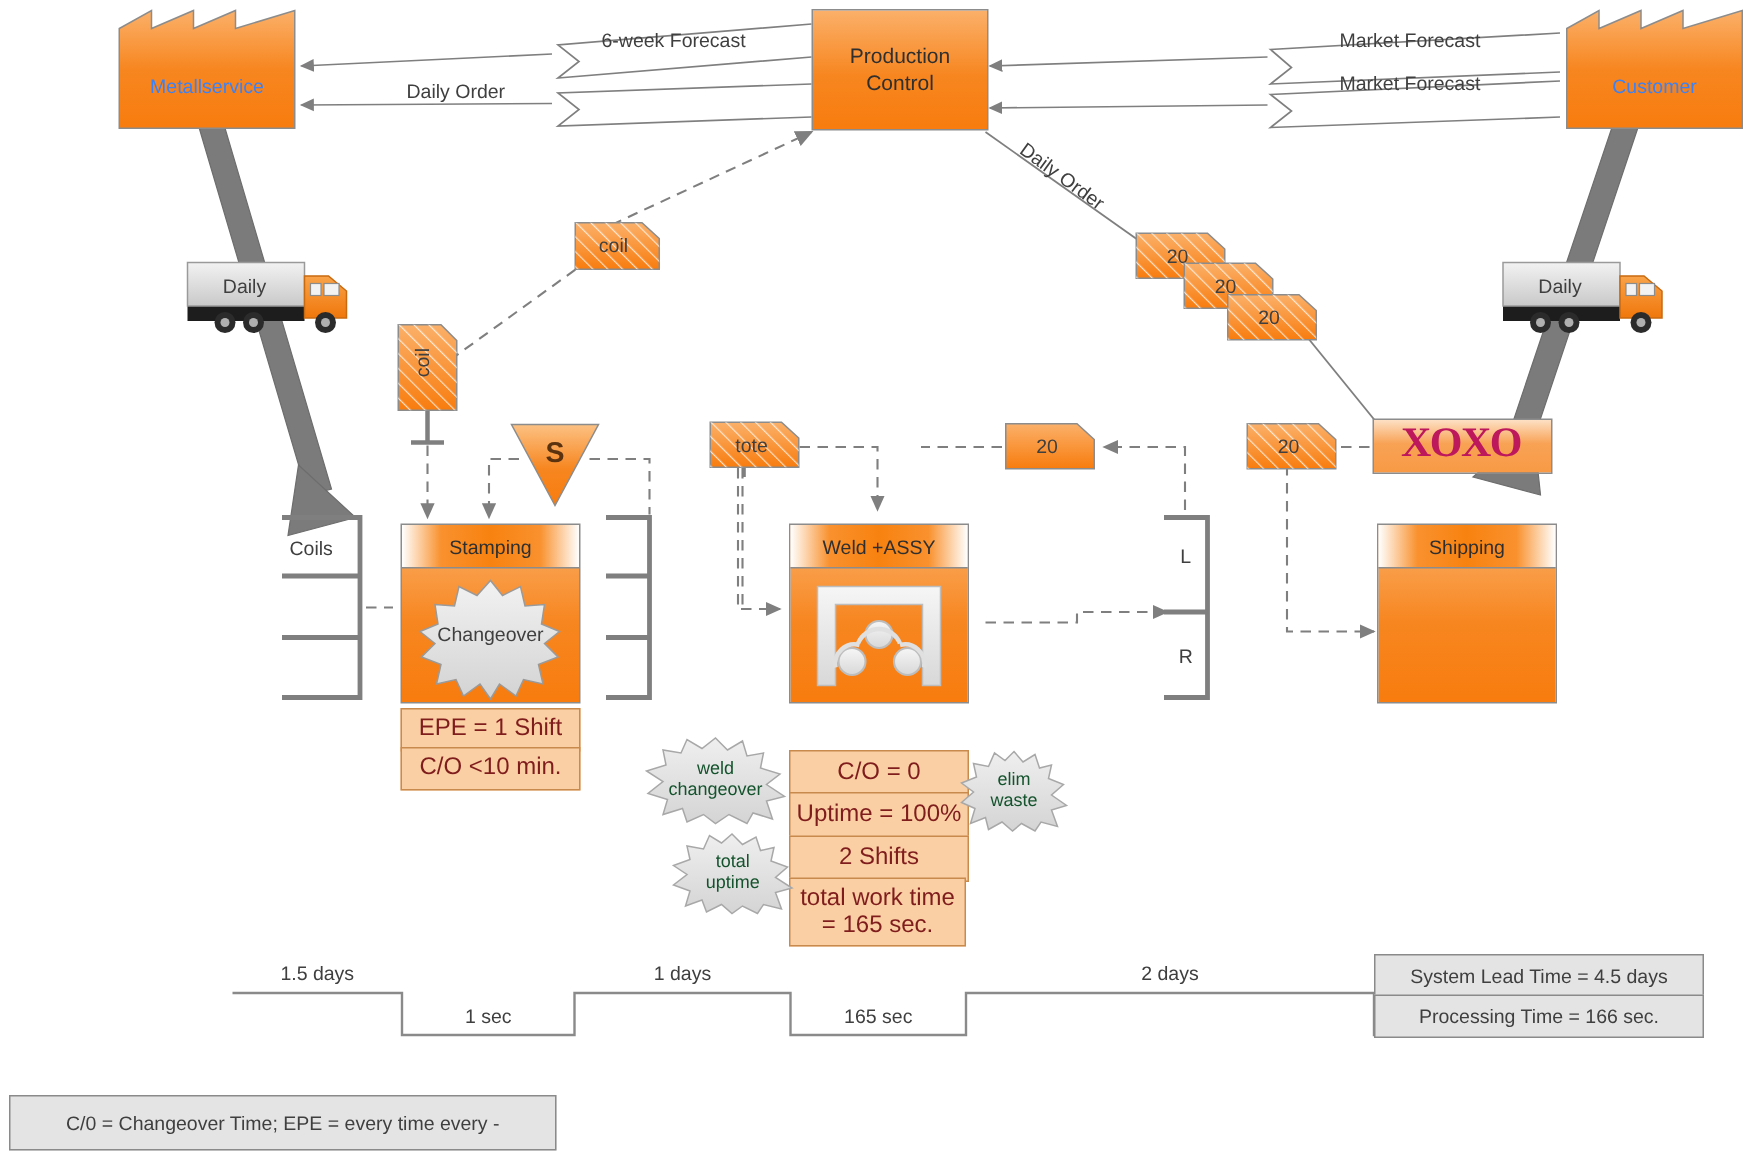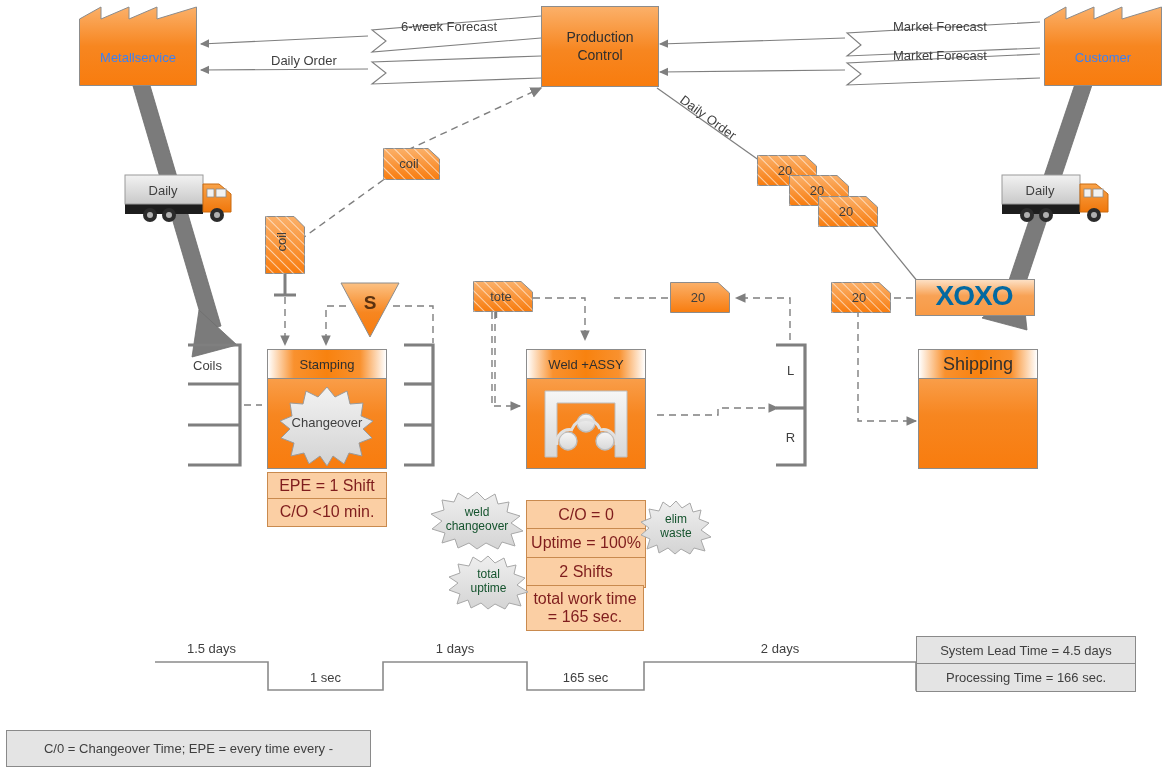--- a/index.html
+++ b/index.html
@@ -444,28 +444,28 @@
       <span>elim</span><br>
       <span>waste</span>
     </div>
   </div>
 
   <div class="abs" style="left:915px;top:279px;width:118px;height:35px;z-index:5;">
     <div class="abs" style="left:0;top:0;width:118px;height:35px;
         background:linear-gradient(to bottom,#fde0c4 0%,#f8a255 45%,#f89a45 100%);
         border:1px solid #8c8c8c;"></div>
     <div class="abs" style="left:0;top:2px;width:118px;text-align:center;font-size:28px;
-        font-weight:bold;color:#0369a1;letter-spacing:-1px;line-height:1.05;">XOXO</div>
+        font-weight:bold;color:#be185d;letter-spacing:-1px;line-height:1.05;font-family:Liberation Serif, serif;">XOXO</div>
   </div>
 
   <div class="abs" style="left:918px;top:349px;width:118px;height:118px;border:1px solid #8c8c8c;
        background:linear-gradient(to bottom,#fbb069 0%,#f78620 55%,#f87c0e 100%);">
     <div class="head" style="height:28px;border-bottom:1px solid #8c8c8c;
         background:linear-gradient(to right,#ffffff 0%,#f9912e 22%,#f8820f 50%,#f9912e 78%,#ffffff 100%);
-        display:flex;align-items:center;justify-content:center;font-size:18px;color:#2f2f2f;">Shipping</div>
+        display:flex;align-items:center;justify-content:center;font-size:13px;color:#2f2f2f;">Shipping</div>
   </div>
 
   <div class="tl" style="left:155px;top:641px;width:113px;">1.5 days</div>
   <div class="tl" style="left:383px;top:641px;width:144px;">1 days</div>
   <div class="tl" style="left:644px;top:641px;width:272px;">2 days</div>
   <div class="tl" style="left:268px;top:670px;width:115px;">1 sec</div>
   <div class="tl" style="left:527px;top:670px;width:117px;">165 sec</div>
 
   <div class="abs infobox" style="left:916px;top:636px;width:218px;height:27px;">System Lead Time = 4.5 days</div>
   <div class="abs infobox" style="left:916px;top:663px;width:218px;height:27px;">Processing Time = 166 sec.</div>

